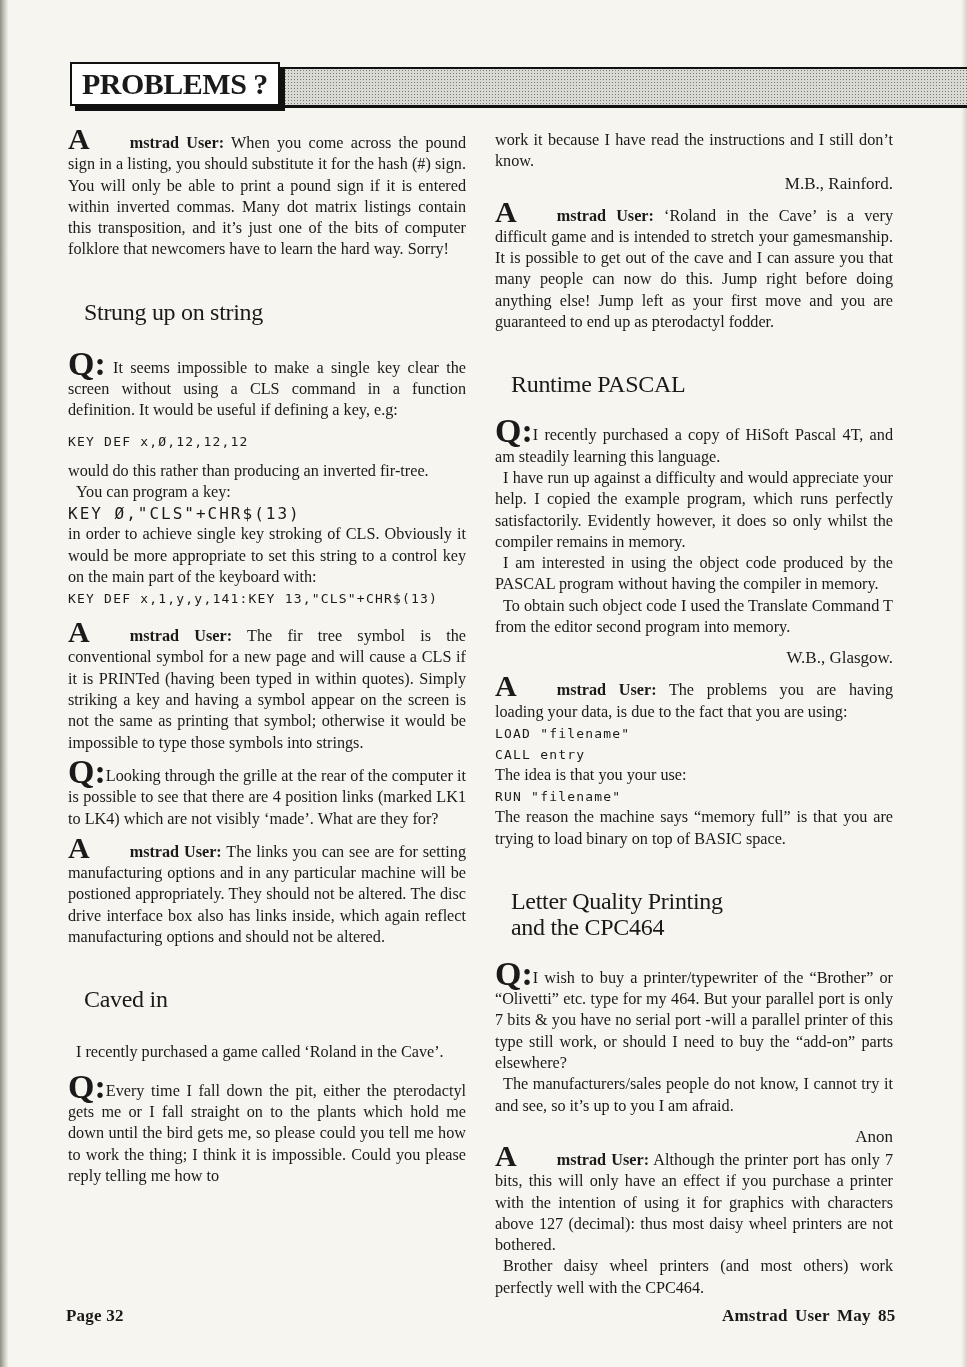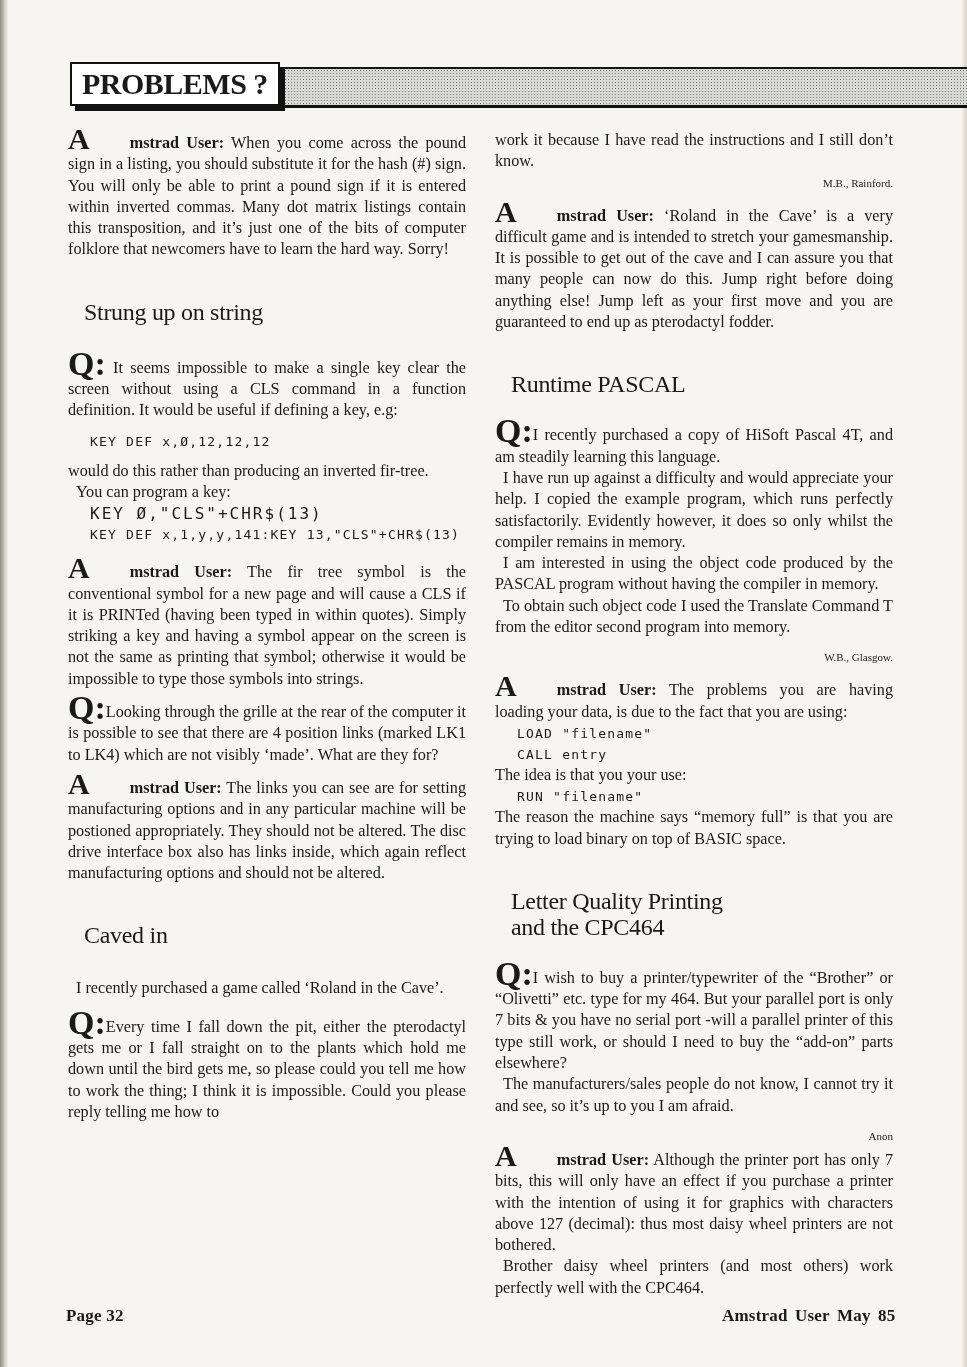--- a/index.html
+++ b/index.html
@@ -38,24 +38,24 @@
   .col-left { left: 68px; }
   .col-right { left: 495px; }
   p { margin: 0; font-size: 16.2px; line-height: 21.3px; text-align: justify; }
   .indent { text-indent: 8px; }
   .au-big { font-size: 30px; font-weight: bold; line-height: 18px; vertical-align: -1px; }
   .au-rest { font-weight: bold; padding-left: 40px; }
   .q-big { font-size: 34px; font-weight: bold; line-height: 18px; vertical-align: -2px; }
   h2 { margin: 16px; font-size: 24px; font-weight: normal; line-height: 26px; letter-spacing: -0.3px; }
   .code {
     font-family: "DejaVu Sans Mono", "Liberation Mono", monospace;
-    font-size: 13px; line-height: 21px; letter-spacing: 1.2px; white-space: pre; margin-left: 22px;
+    font-size: 13px; line-height: 21px; letter-spacing: 1.2px; white-space: pre;
   }
   .code-big { font-size: 16px; letter-spacing: 2px; }
-  .sig { text-align: right; font-size: 11px; line-height: 21px; }
+  .sig { text-align: right; font-size: 17px; line-height: 21px; }
   .gap-s { height: 9px; }
   .gap-m { height: 14px; }
   .gap-l { height: 22px; }
   .footer-left, .footer-right {
     position: absolute; top: 1306px; font-weight: bold; font-size: 17px; letter-spacing: 0.2px;
   }
   .footer-left { left: 66px; }
   .footer-right { left: 722px; word-spacing: 3px; }
 </style>
 </head>
@@ -78,20 +78,21 @@
   <div class="gap-m"></div>
   <p>
     <span class="q-big">Q:</span><span> It seems impossible to make a single key clear the screen without using a CLS command in a function definition. It would be useful if defining a key, e.g:</span>
   </p>
   <div class="gap-s"></div>
   <div class="code">KEY DEF x,Ø,12,12,12</div>
   <div class="gap-s"></div>
   <p>would do this rather than producing an inverted fir-tree.</p>
   <p class="indent">You can program a key:</p>
   <div class="code code-big">KEY Ø,"CLS"+CHR$(13)</div>
+  <p>in order to achieve single key stroking of CLS. Obviously it would be more appropriate to set this string to a control key on the main part of the keyboard with:</p>
   <div class="code">KEY DEF x,1,y,y,141:KEY 13,"CLS"+CHR$(13)</div>
   <div class="gap-m"></div>
   <p>
     <span class="au-big">A</span><span class="au-rest">mstrad User:</span><span> The fir tree symbol is the conventional symbol for a new page and will cause a CLS if it is PRINTed (having been typed in within quotes). Simply striking a key and having a symbol appear on the screen is not the same as printing that symbol; otherwise it would be impossible to type those symbols into strings.</span>
   </p>
   <div class="gap-s"></div>
   <p>
     <span class="q-big">Q:</span><span>Looking through the grille at the rear of the computer it is possible to see that there are 4 position links (marked LK1 to LK4) which are not visibly ‘made’. What are they for?</span>
   </p>
   <div class="gap-s"></div>

